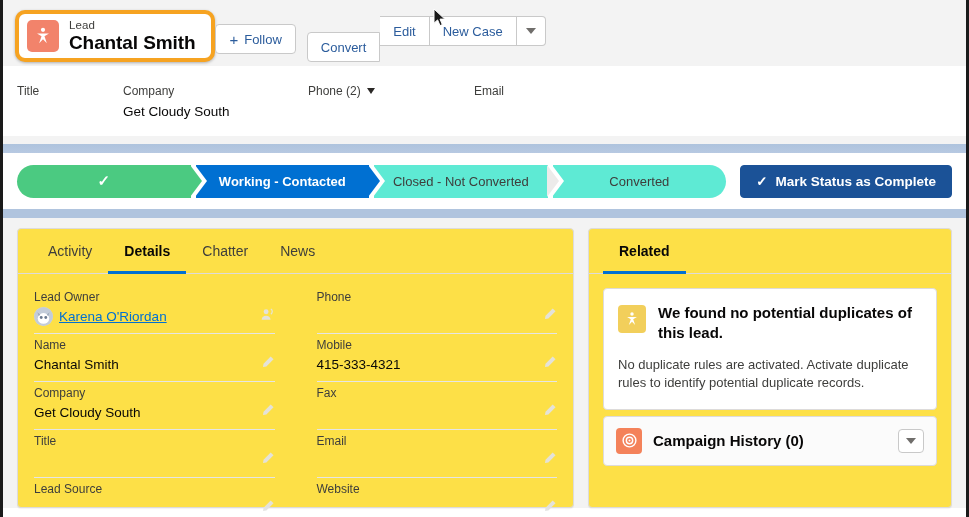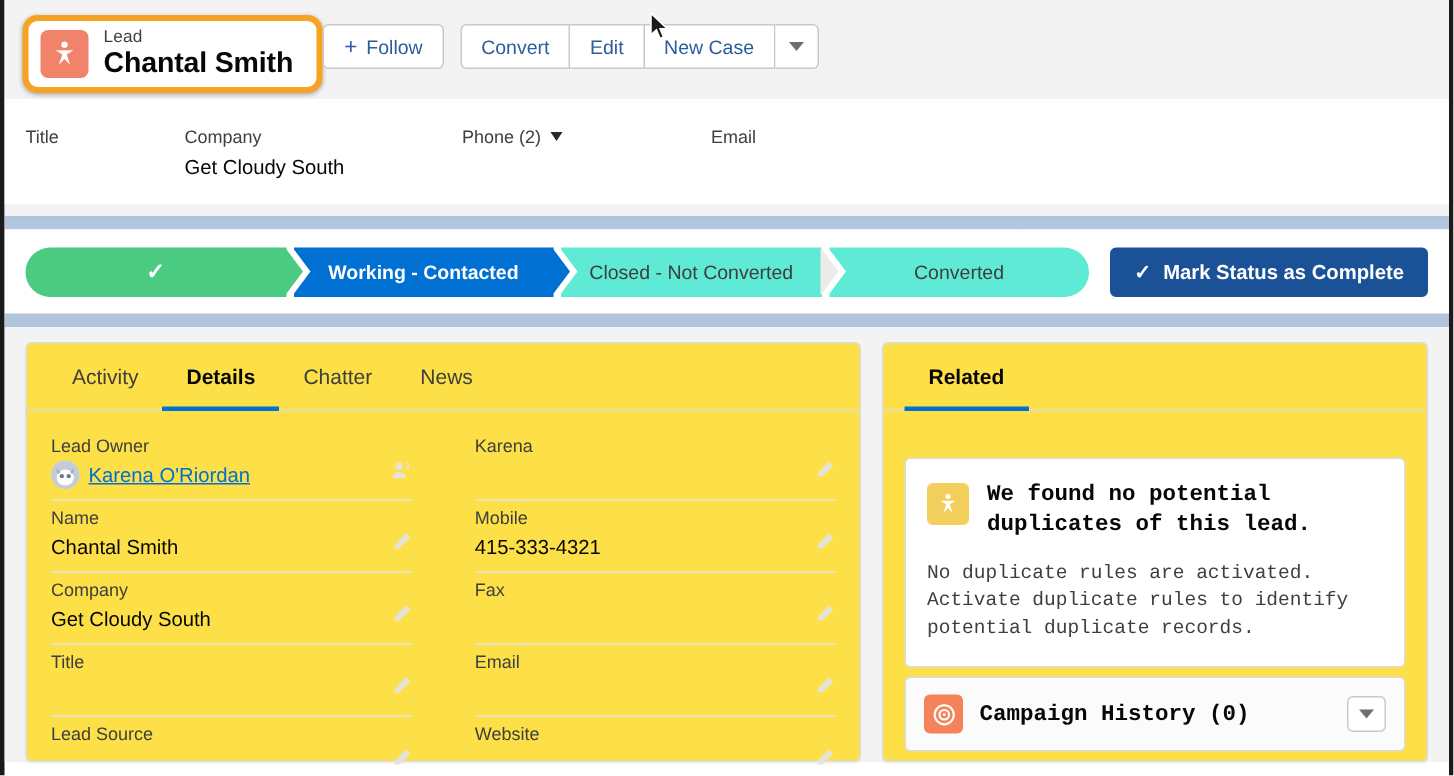--- a/index.html
+++ b/index.html
@@ -70,21 +70,21 @@
     height: 30px;
     padding: 0 13px;
     border-radius: 4px;
     display: flex; align-items: center; justify-content: center; gap: 6px;
     font-family: "Liberation Sans", sans-serif;
     cursor: pointer;
     white-space: nowrap;
   }
   .btn-group { display: flex; }
   .btn-group .btn { border-radius: 0; border-left-width: 0; }
-  .btn-group .btn:first-child { border-radius: 4px 0 0 4px; border-left-width: 1px; }
+  .btn-group .btn:first-child { border-radius: 4px 0 0 4px; border-left-width: 1px; margin-top: 16px; }
   .btn-group .btn:last-child { border-radius: 0 4px 4px 0; padding: 0 9px; }
   .plus-ico { font-size: 15px; color: #2b5c9c; font-weight: 400; line-height: 1; }
   .caret-dn {
     width: 0; height: 0;
     border-left: 5px solid transparent;
     border-right: 5px solid transparent;
     border-top: 6px solid #706e6b;
   }
 
   
@@ -239,21 +239,21 @@
   }
   .mini-avatar {
     width: 19px; height: 19px; border-radius: 50%;
     background: #cfd5e0;
     display: inline-flex; align-items:center; justify-content:center;
     flex: none;
     overflow: hidden;
   }
 
   
-  .right-body { padding: 17px 14px 10px 14px; font-family: Liberation Mono, monospace; }
+  .right-body { padding: 0 14px 10px 14px; }
   .dup-card {
     border: 1px solid #dddbda;
     border-radius: 4px;
     padding: 14px 14px 16px 14px;
     margin-top: 14px;
     background: #fff;
   }
   .dup-head { display: flex; gap: 12px; align-items: flex-start; }
   .dup-ico {
     width: 28px; height: 28px; border-radius: 4px;
@@ -449,21 +449,21 @@
               <svg width="15" height="15" viewBox="0 0 16 16" aria-hidden="true">
                 <path d="M11.4 1.6l3 3-7.6 7.6-3.6.6.6-3.6z" fill="#e3e3e1"></path>
               </svg>
             </span>
           </div>
         </div>
 
         <div class="fcol">
 
           <div class="frow">
-            <div class="flabel">Karena</div>
+            <div class="flabel">Phone</div>
             <div class="fvalue"></div>
             <span class="edit-ico">
               <svg width="15" height="15" viewBox="0 0 16 16" aria-hidden="true">
                 <path d="M11.4 1.6l3 3-7.6 7.6-3.6.6.6-3.6z" fill="#e3e3e1"></path>
               </svg>
             </span>
           </div>
 
           <div class="frow">
             <div class="flabel">Mobile</div>

